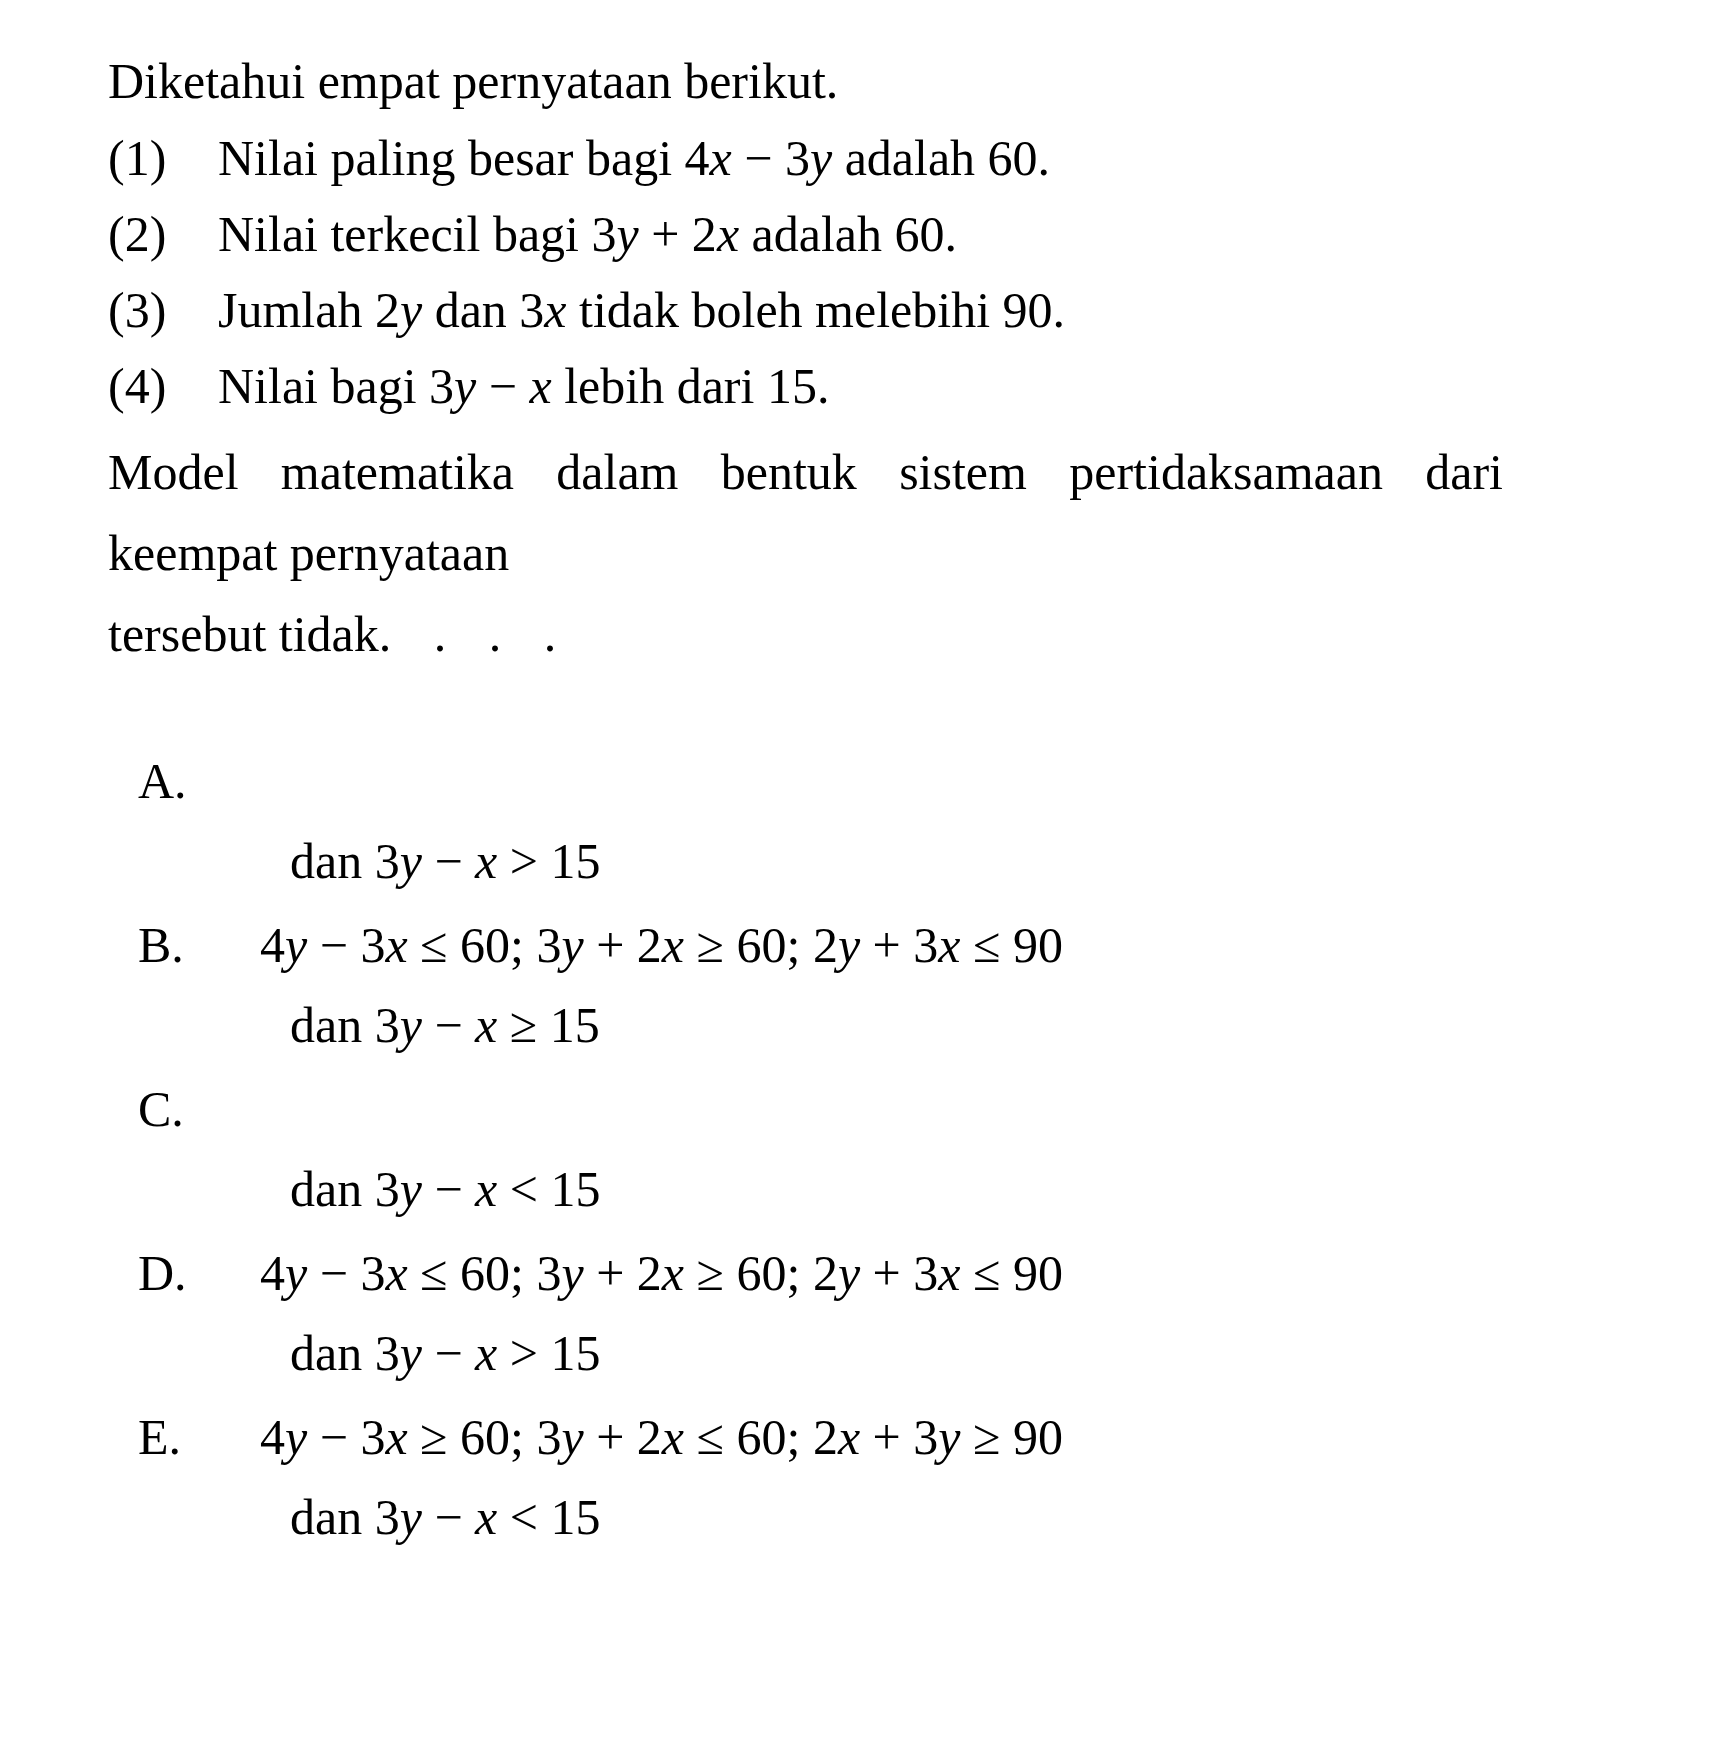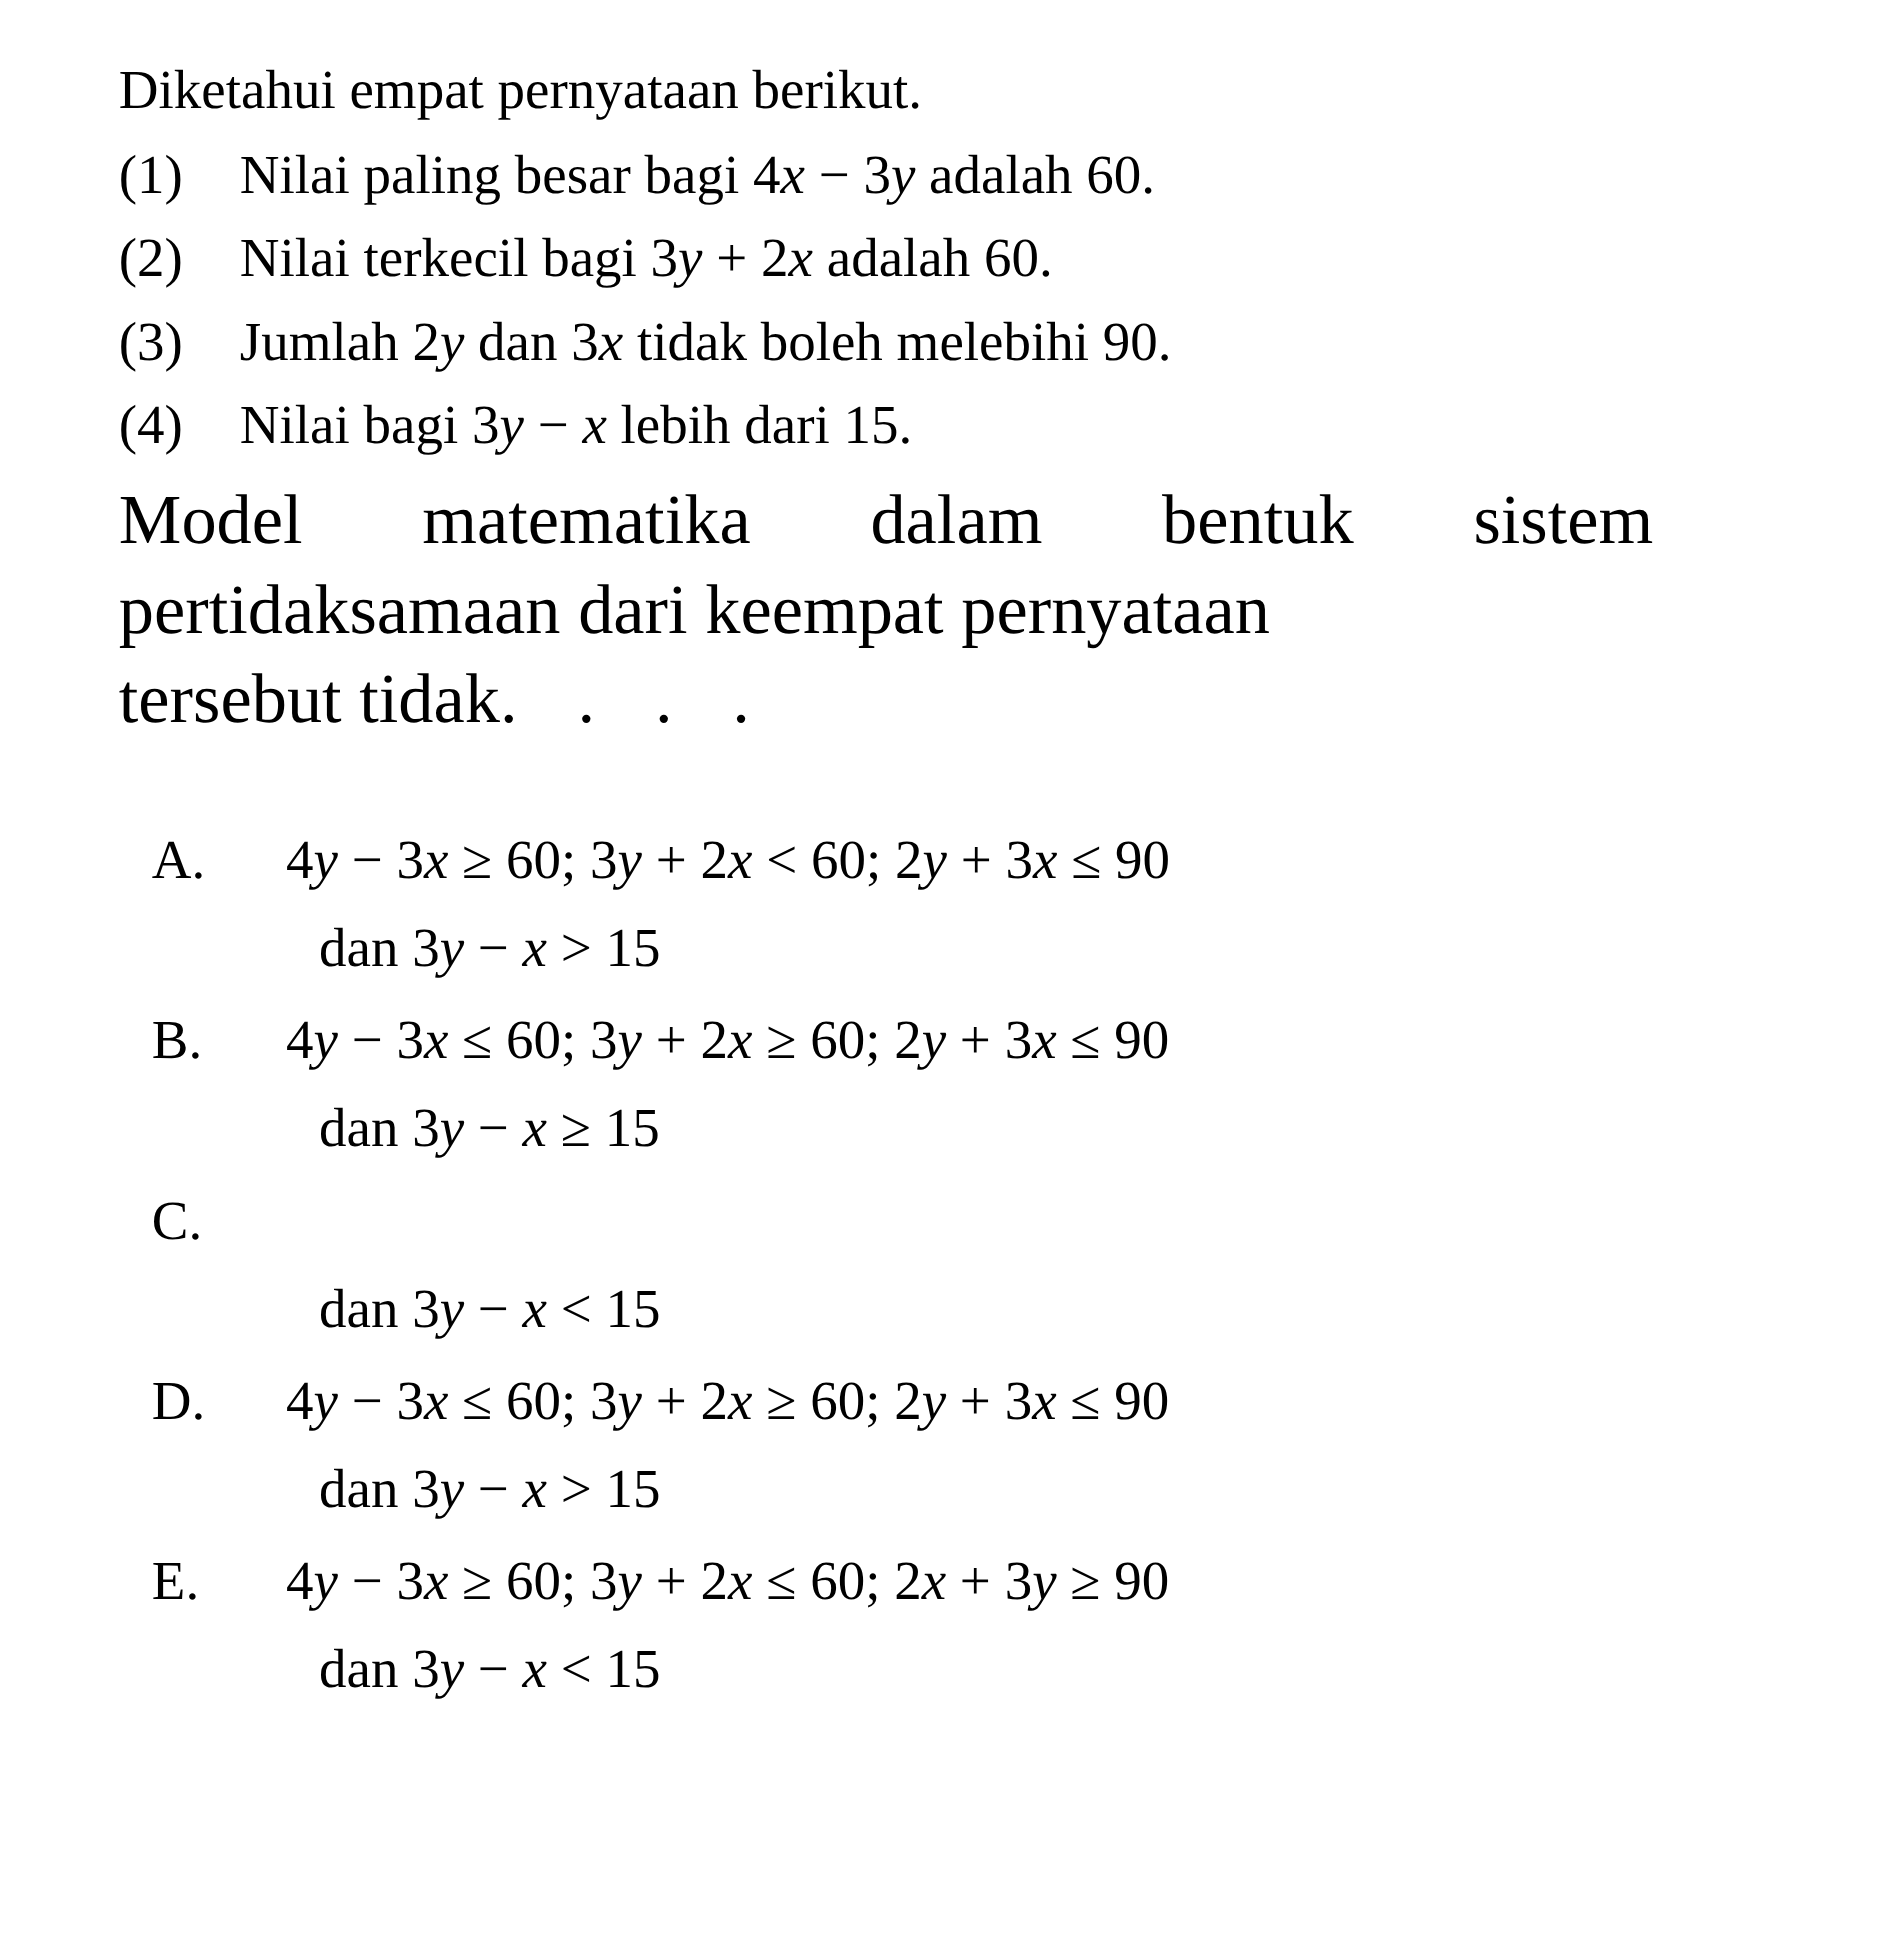--- a/index.html
+++ b/index.html
@@ -55,21 +55,21 @@
     flex: 0 0 94px;
   }
   .stmt-text {
     flex: 1 1 auto;
     white-space: nowrap;
     margin-left: 16px;
   }
 
   
   .para {
-    font-size: 64px;
+    font-size: 50px;
     line-height: 81px;
     text-align: justify;
     text-justify: inter-word;
     margin-top: 8px;
     width: 1395px;
   }
   .para .lastline {
     display: block;
   }
   .dots {
@@ -147,21 +147,20 @@
       <span>Model matematika dalam bentuk sistem</span>
       <span>pertidaksamaan dari keempat pernyataan</span>
       <span class="lastline"><span>tersebut tidak</span><span class="dots">. . . .</span></span>
     </div>
 
     <div class="options">
 
       <div class="option">
         <div class="opt-main">
           <span class="opt-letter">A.</span>
-          <span class="opt-body math">4<span class="v">y</span> − 3<span class="v">x</span> ≥ 60; 3<span class="v">y</span> + 2<span class="v">x</span> &lt; 60; 2<span class="v">y</span> + 3<span class="v">x</span> ≤ 90</span>
         </div>
         <div class="opt-cont math">dan 3<span class="v">y</span> − <span class="v">x</span> &gt; 15</div>
       </div>
 
       <div class="option">
         <div class="opt-main">
           <span class="opt-letter">B.</span>
           <span class="opt-body math">4<span class="v">y</span> − 3<span class="v">x</span> ≤ 60; 3<span class="v">y</span> + 2<span class="v">x</span> ≥ 60; 2<span class="v">y</span> + 3<span class="v">x</span> ≤ 90</span>
         </div>
         <div class="opt-cont math">dan 3<span class="v">y</span> − <span class="v">x</span> ≥ 15</div>

